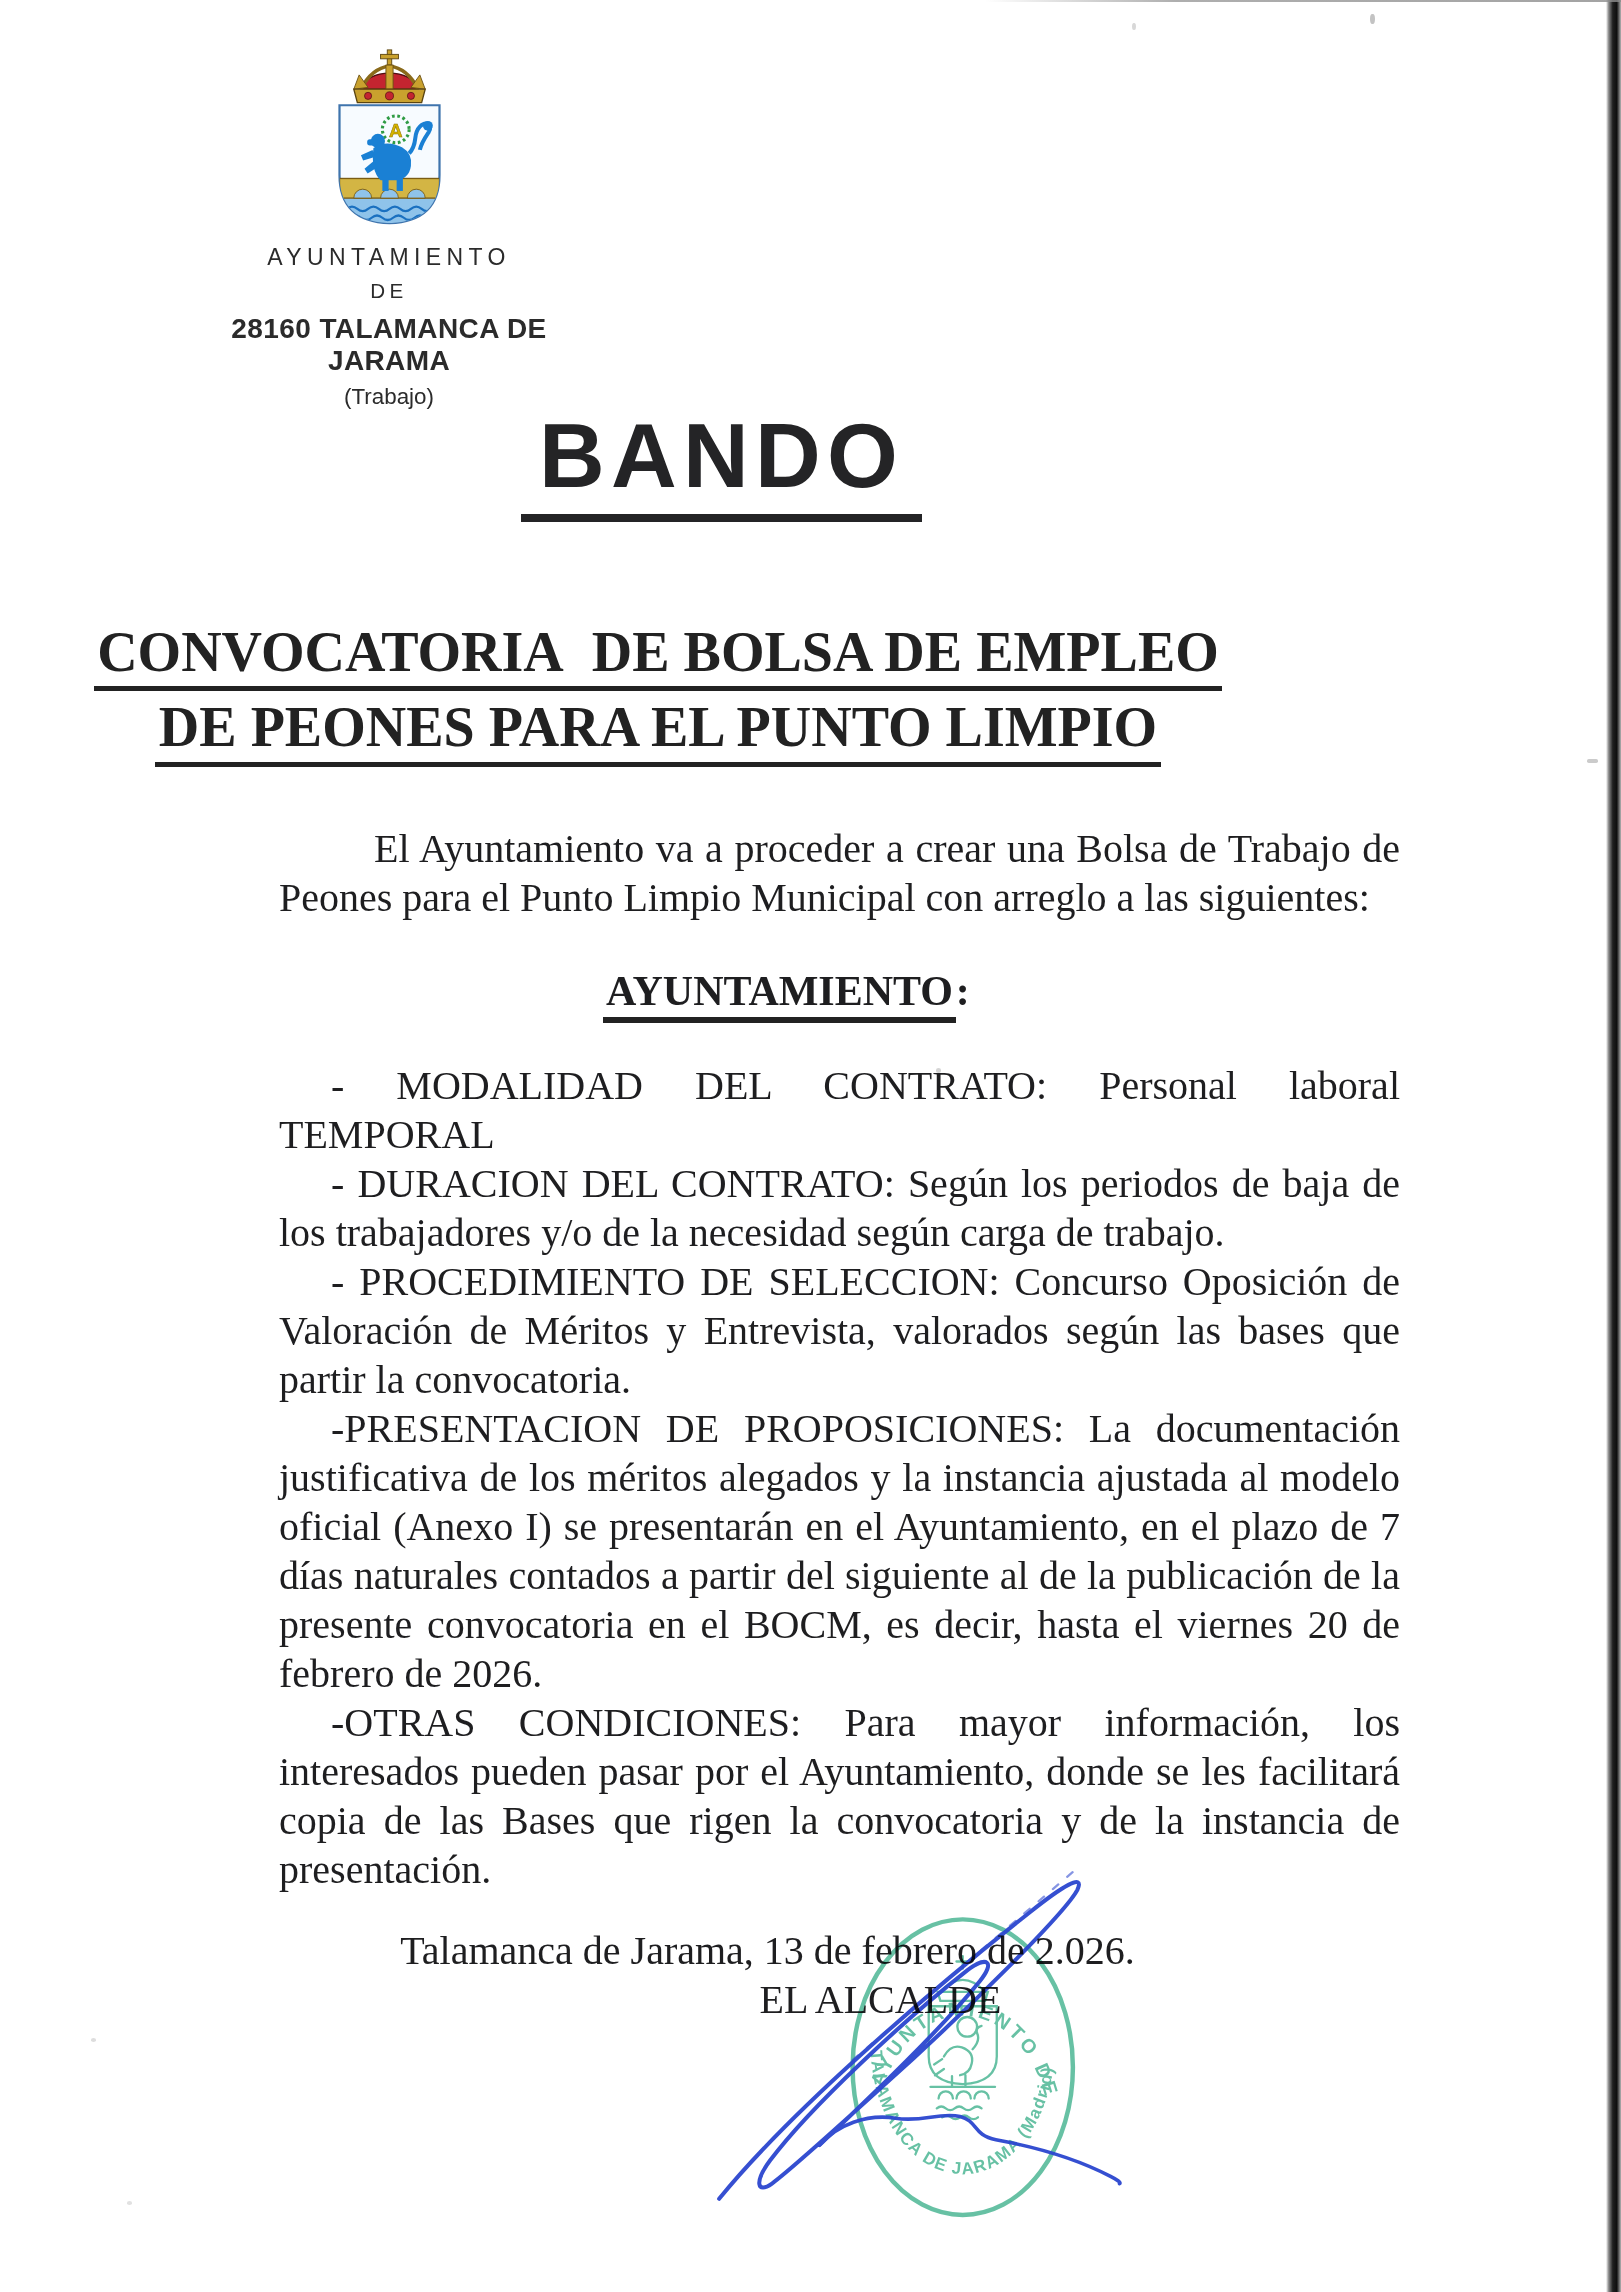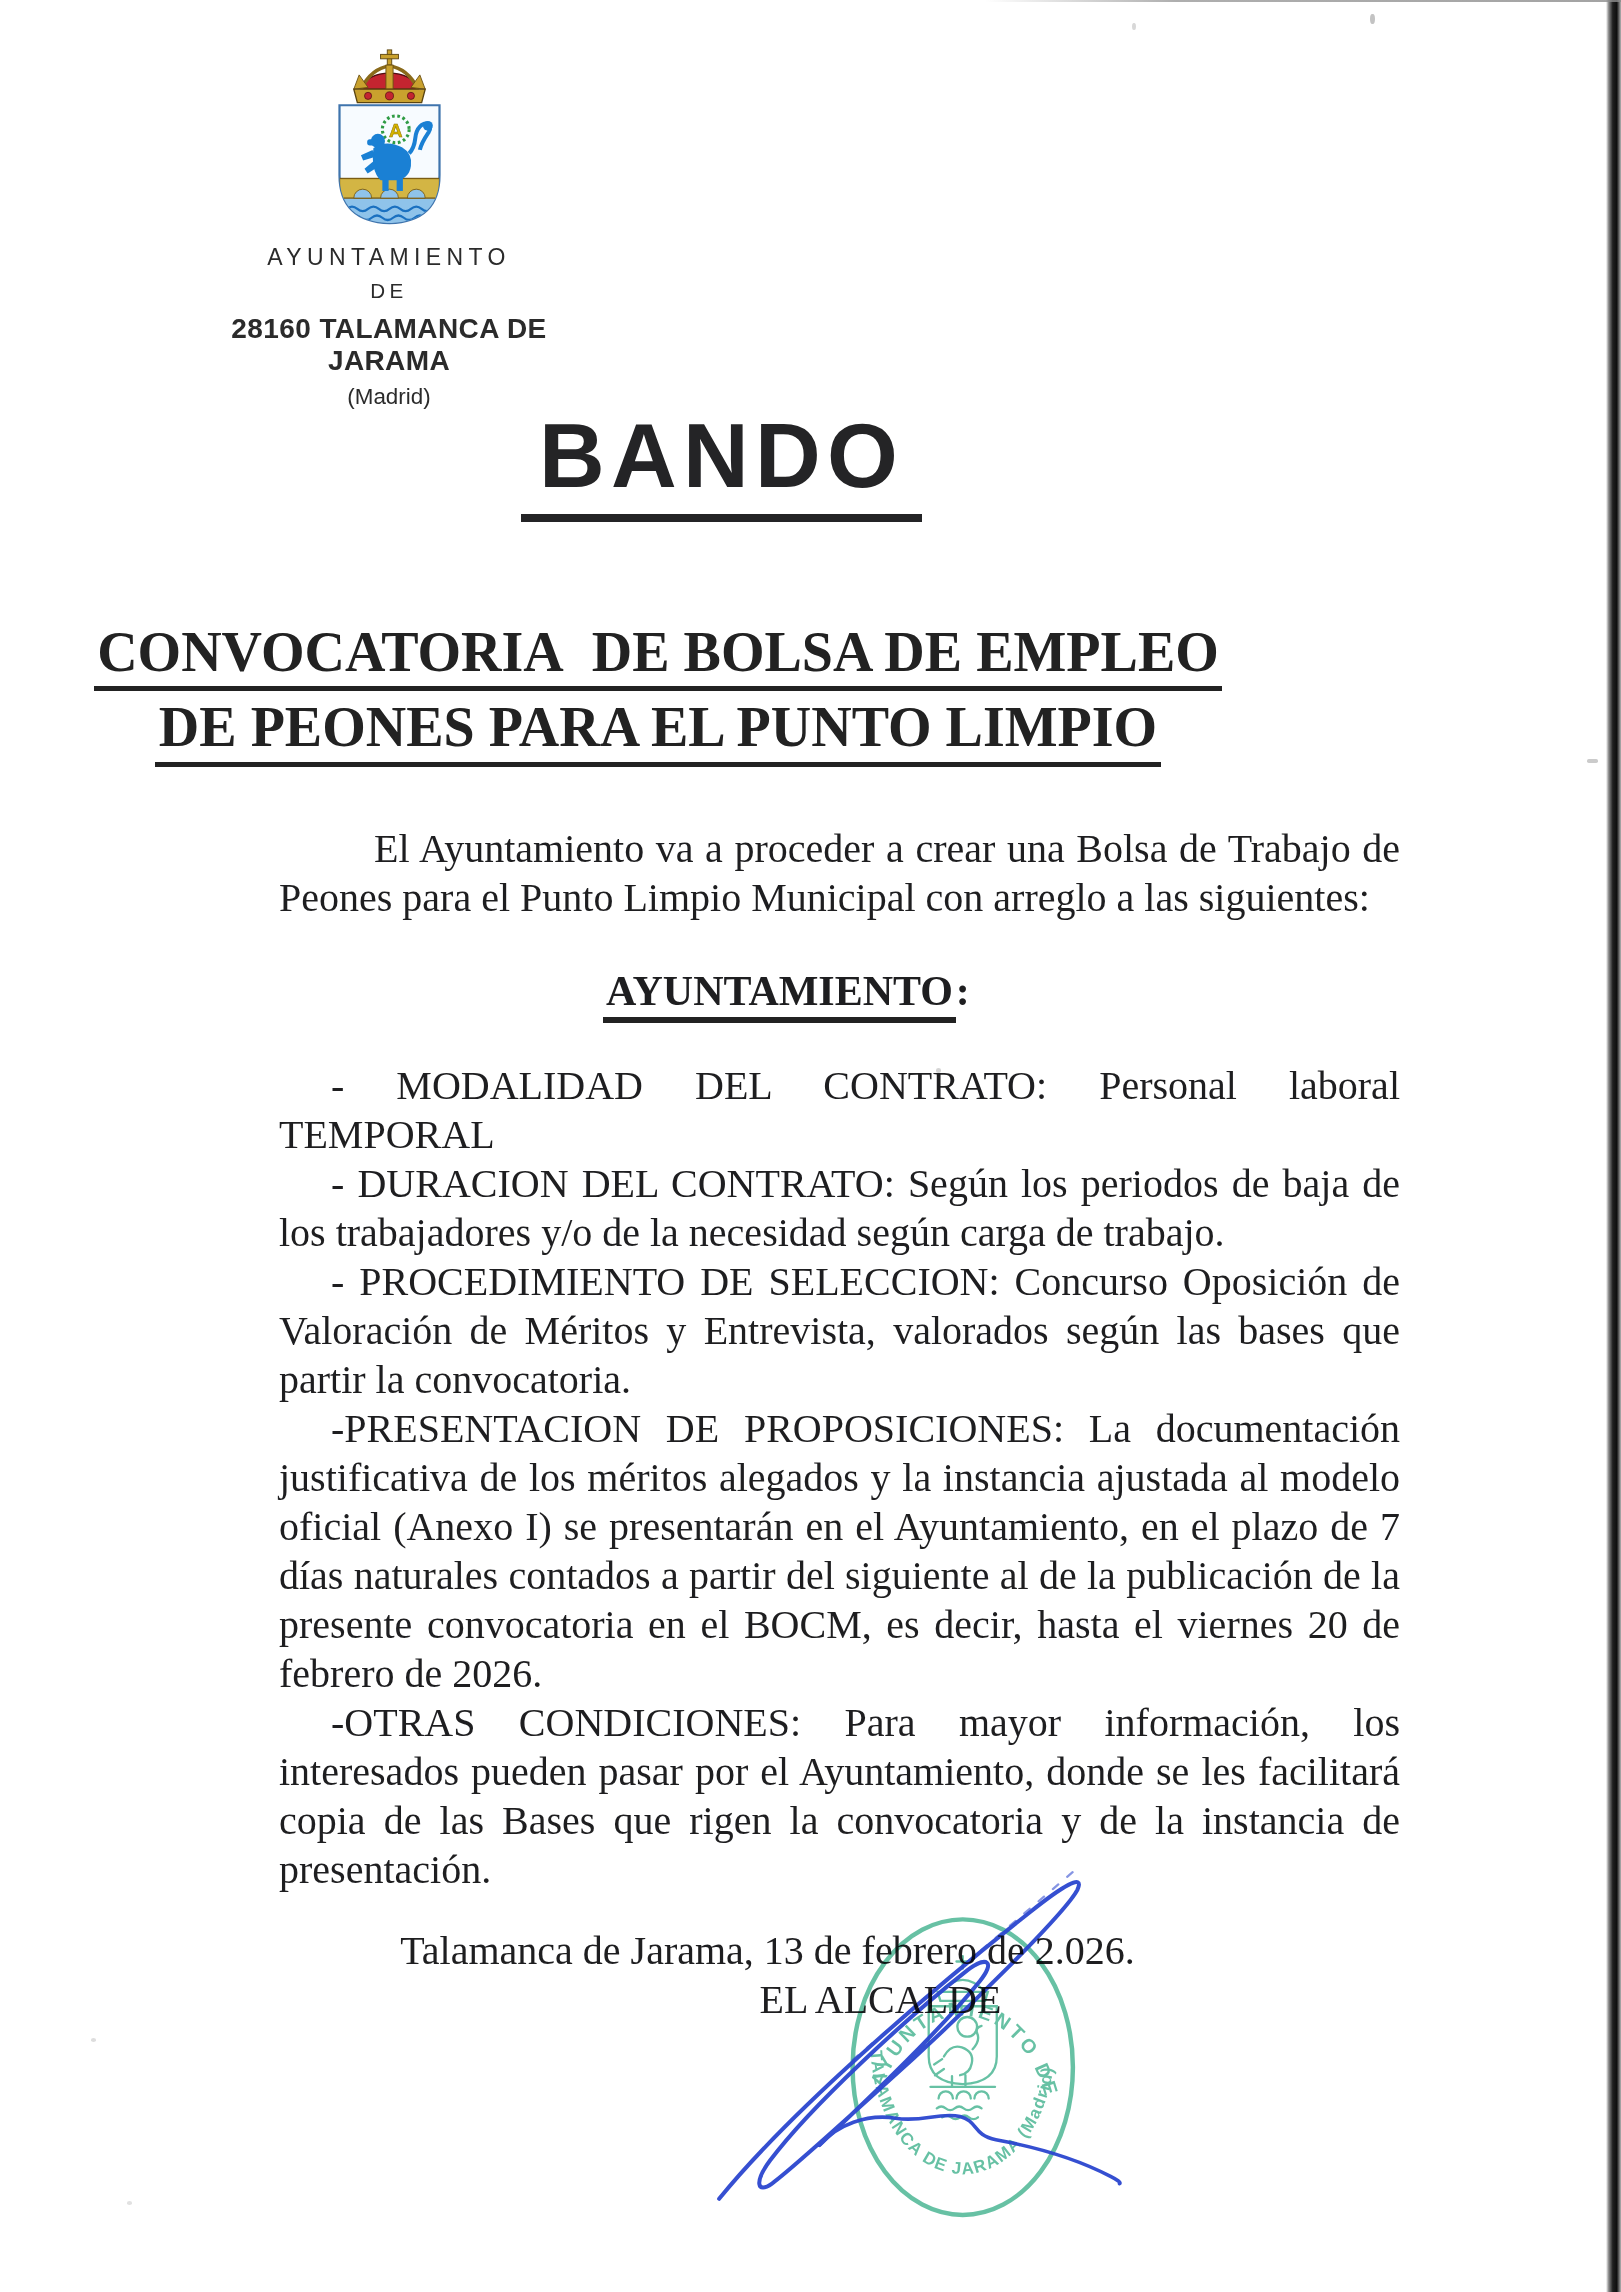--- a/index.html
+++ b/index.html
@@ -123,21 +123,21 @@
           <rect x="62" y="146" width="7" height="14"></rect>
           <rect x="78" y="144" width="7" height="16"></rect>
           <path d="M92 118 C103 106 95 97 104 88 C111 81 119 86 114 94 C110 100 106 105 104 114" fill="none" stroke="#1a80d4" stroke-width="4.5"></path>
           <circle cx="113" cy="87" r="5.5"></circle>
         </g>
       </g>
     </svg>
     <div class="lh1">AYUNTAMIENTO</div>
     <div class="lh2">DE</div>
     <div class="lh3">28160 TALAMANCA DE JARAMA</div>
-    <div class="lh4">(Madrid)</div>
+    <div class="lh4">(Trabajo)</div>
   </header>
 
   <div class="bando-wrap">
     <span class="bando">BANDO</span>
   </div>
 
   <div class="subtitle">
     <span class="line">CONVOCATORIA&nbsp; DE BOLSA DE EMPLEO</span><br>
     <span class="line">DE PEONES PARA EL PUNTO LIMPIO</span>
   </div>

